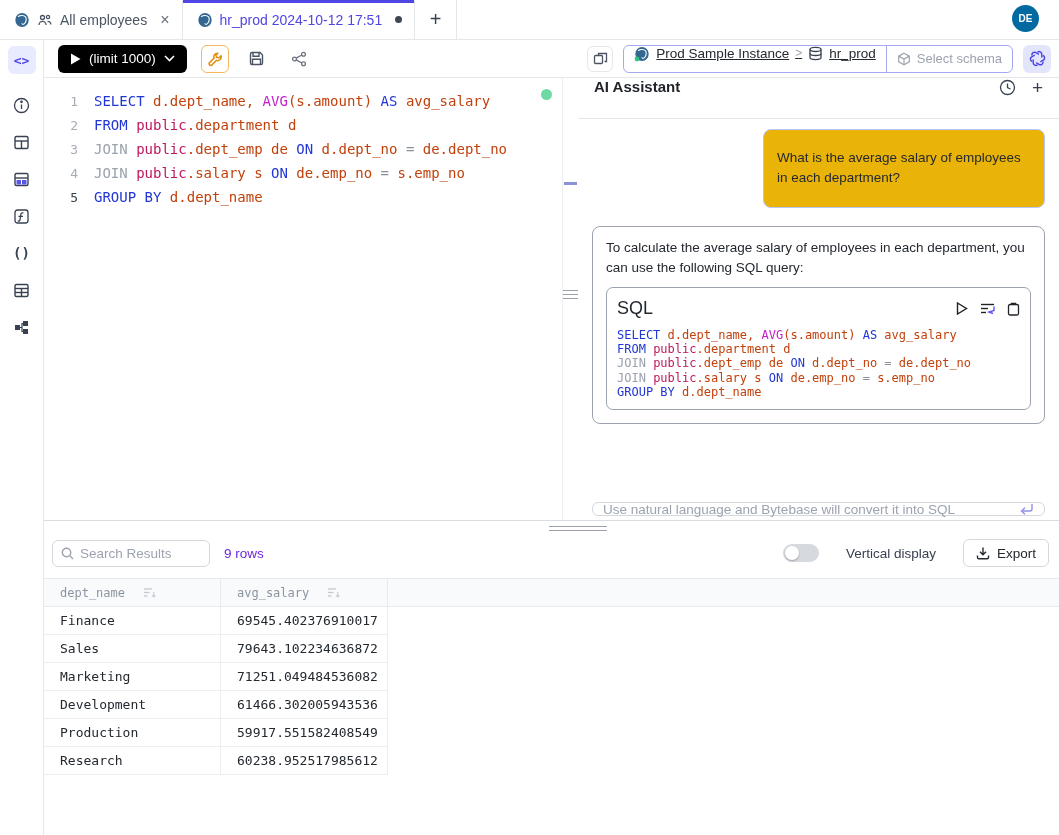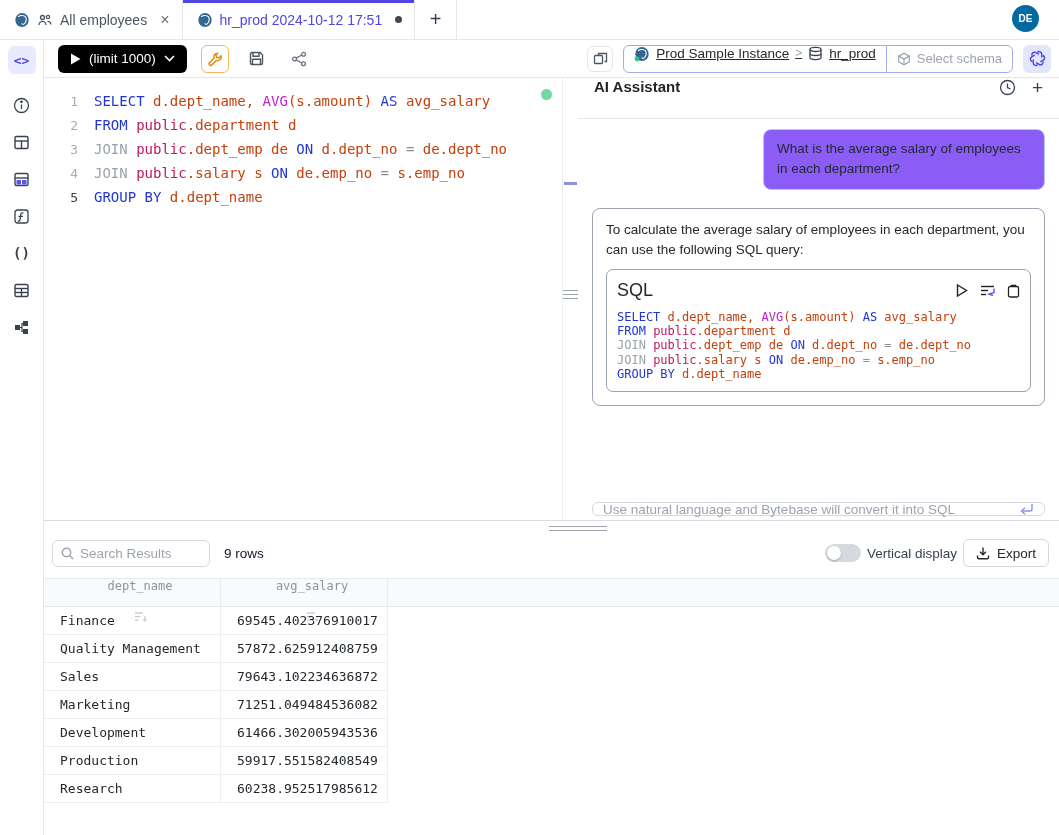--- a/index.html
+++ b/index.html
@@ -56,50 +56,50 @@
   .vsplit .grip { position:absolute; top:212px; left:0; width:15px; display:flex; flex-direction:column; gap:3px; }
   .vsplit .grip i { display:block; height:1px; background:#9aa1aa; }
 
   
   .ai-panel { flex:1; display:flex; flex-direction:column; min-width:0; }
   .ai-head { height:41px; flex:none; border-bottom:1px solid #e5e7eb; display:flex; align-items:flex-start; padding:0 16px; }
   .ai-title { font-size:15px; font-weight:600; color:#1f2328; }
   .ai-head-actions { margin-left:auto; display:flex; align-items:center; gap:16px; }
   .ai-plus { font-size:19px; color:#374151; line-height:1; cursor:pointer; }
   .ai-msgs { flex:1; padding:10px 14px 0 14px; overflow:hidden; }
-  .user-bubble { margin-left:auto; width:282px; background:#8b5cf6; border:1px solid #b9c4f8; border-radius:8px; padding:9px 13px; font-size:13.5px; line-height:1.5; color:#24292f; }
+  .user-bubble { margin-left:auto; width:282px; background:#eab308; border:1px solid #b9c4f8; border-radius:8px; padding:18px 13px; font-size:13.5px; line-height:1.5; color:#24292f; }
   .ai-reply { margin-top:18px; border:1px solid #9ca3af; border-radius:8px; background:#fff; padding:11px 13px 13px; font-size:13.5px; line-height:1.5; color:#24292f; }
   .code-card { margin-top:9px; border:1px solid #9ca3af; border-radius:7px; padding:7px 10px 10px; }
   .code-card-head { display:flex; align-items:center; font-size:18px; color:#24292f; }
   .cc-actions { margin-left:auto; display:flex; align-items:center; gap:12px; }
   .cc-actions .cbtn { display:flex; align-items:center; cursor:pointer; }
   .ai-code { margin-top:6px; font-family:"DejaVu Sans Mono", monospace; font-size:12px; line-height:14.2px; white-space:pre; }
   .ai-inputrow { flex:none; margin:0 14px 4px; height:14px; border:1px solid #d5d9de; border-radius:6px; display:flex; align-items:center; padding:0 10px; gap:8px; }
   .ai-input { flex:1; border:none; outline:none; font-size:13.5px; color:#374151; font-family:"Liberation Sans", sans-serif; background:transparent; }
   .ai-input::placeholder { color:#9ca3af; }
 
   
   .hsplit { height:15px; flex:none; border-top:1px solid #d8dbe0; position:relative; cursor:row-resize; }
   .hsplit .grip { position:absolute; left:505px; top:5px; width:58px; display:flex; flex-direction:column; gap:3px; }
   .hsplit .grip i { display:block; height:1px; background:#9aa1aa; }
 
   .res-toolbar { height:36px; flex:none; display:flex; align-items:center; padding:0 10px 0 8px; gap:14px; }
   .search-box { width:158px; height:27px; border:1px solid #d5d9de; border-radius:6px; display:flex; align-items:center; padding:0 8px; gap:6px; }
   .search-box input { border:none; outline:none; width:100%; font-size:13.5px; color:#374151; background:transparent; font-family:"Liberation Sans", sans-serif; }
   .search-box input::placeholder { color:#9ca3af; }
-  .rowcount { font-size:13.5px; color:#0f172a;text-align:right; }
-  .res-right { margin-left:auto; display:flex; align-items:center; gap:6px; }
+  .rowcount { font-size:13.5px; color:#6d28d9;text-align:right; }
+  .res-right { margin-left:auto; display:flex; align-items:center; gap:27px; }
   .toggle { width:36px; height:18px; border-radius:9px; background:#d6d9de; position:relative; cursor:pointer; }
   .toggle .knob { position:absolute; top:2px; left:2px; width:14px; height:14px; border-radius:50%; background:#fff; box-shadow:0 1px 2px rgba(0,0,0,.25); }
   .toggle-label { font-size:13.5px; color:#374151; }
   .export-btn { height:28px; border:1px solid #d5d9de; border-radius:6px; background:#fff; display:flex; align-items:center; gap:7px; padding:0 12px; font-size:13.5px; color:#24292f; cursor:pointer; }
 
   .table { margin-top:7px; flex:1; font-family:"DejaVu Sans Mono", monospace; }
   .thead { display:flex; height:29px; background:#f8fafc; border-top:1px solid #e7e9ee; border-bottom:1px solid #e7e9ee; align-items:center; font-size:12px; color:#8c959f; }
-  .th { display:flex; align-items:center; gap:18px; padding-left:16px; height:100%; border-right:1px solid #e7e9ee; cursor:pointer;flex-direction:column; }
+  .th { display:flex; align-items:center; gap:18px; padding-left:16px; height:100%; border-right:1px solid #e7e9ee; cursor:pointer; }
   .th.c1 { width:177px; } .th.c2 { width:167px; }
   .th-fill { flex:1; height:100%; }
   .trow { display:flex; width:344px; height:28px; border-bottom:1px solid #eceef1; align-items:center; font-size:13px; color:#24292f; }
   .td { padding-left:16px; height:100%; display:flex; align-items:center; border-right:1px solid #eceef1; white-space:pre; }
   .td.c1 { width:177px; } .td.c2 { width:167px; }
 
   svg { display:block; }
 </style>
 </head>
 <body>
@@ -423,24 +423,20 @@
             </span>
           </div>
           <div class="th-fill"></div>
         </div>
         <div id="table-body">
             <div class="trow">
               <div class="td c1">Finance</div>
               <div class="td c2">69545.402376910017</div>
             </div>
             <div class="trow">
-              <div class="td c1">Quality Management</div>
-              <div class="td c2">57872.625912408759</div>
-            </div>
-            <div class="trow">
               <div class="td c1">Sales</div>
               <div class="td c2">79643.102234636872</div>
             </div>
             <div class="trow">
               <div class="td c1">Marketing</div>
               <div class="td c2">71251.049484536082</div>
             </div>
             <div class="trow">
               <div class="td c1">Development</div>
               <div class="td c2">61466.302005943536</div>

